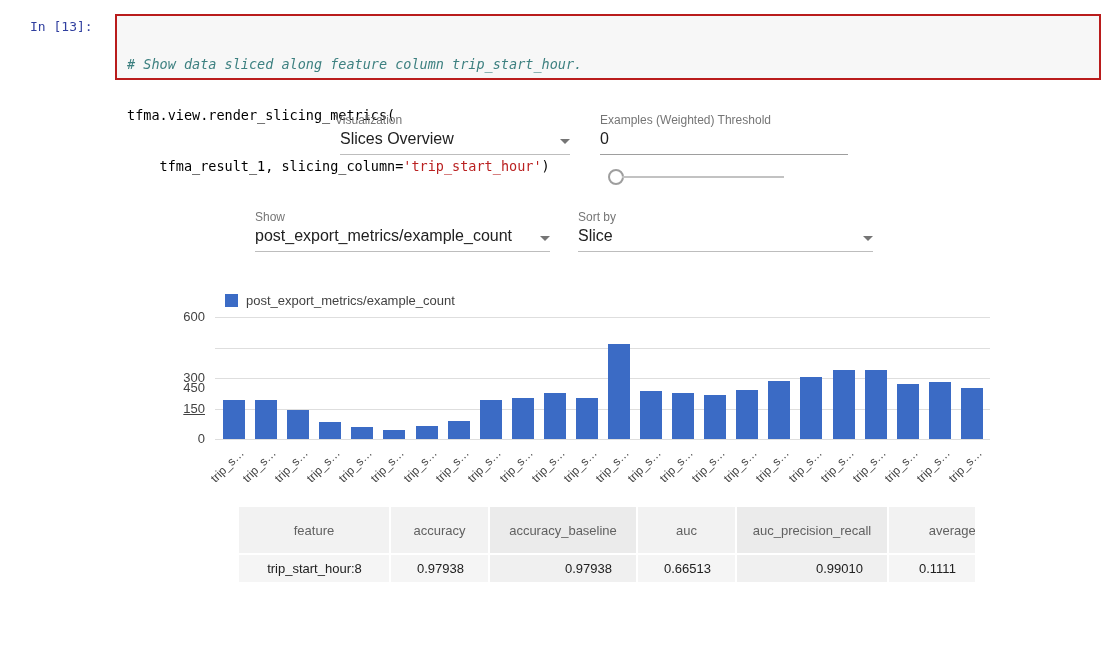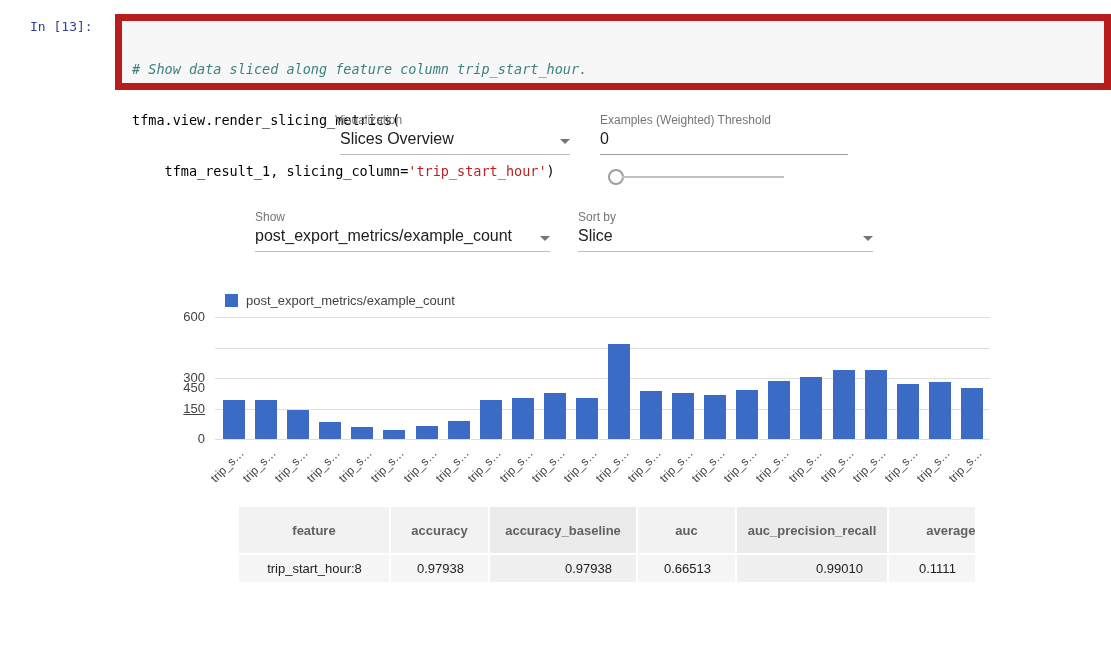--- a/index.html
+++ b/index.html
@@ -9,21 +9,21 @@
   }
   .abs { position:absolute; }
 
   
   .prompt {
     left:30px; top:19px; color:#303F9F;
     font:13px "DejaVu Sans Mono", monospace;
   }
   .codebox {
     left:115px; top:14px; width:962px; height:50px;
-    background:#f7f7f7; border:7px solid #b91c1c;
+    background:#f7f7f7; border:2px solid #b91c1c;
     padding:6px 10px; white-space:pre;
     font:13.5px/17px "DejaVu Sans Mono", monospace; color:#000;
   }
   .comment { color:#3D8080; font-style:italic; }
   .string  { color:#BA2121; }
 
   
   .mlabel { font-size:12px; color:#757575; }
   .dd {
     display:flex; align-items:flex-end; justify-content:space-between;
@@ -56,21 +56,21 @@
   }
 
   
   #metrics-table { left:237px; top:505px; width:738px; height:163px; overflow:hidden; }
   #metrics-table table {
     border-collapse:separate; border-spacing:2px; table-layout:fixed;
     width:811px; background:#ffffff; font-size:13px;
   }
   #metrics-table th {
     height:44px; background:#f2f2f2; color:#616161;
-    font-weight:bold; text-align:center; overflow:hidden; white-space:nowrap;
+    font-weight:normal; text-align:center; overflow:hidden; white-space:nowrap;
   }
   #metrics-table td {
     height:25px; background:#f5f5f5; color:#212121;
     text-align:right; padding-right:24px; overflow:hidden; white-space:nowrap;
   }
   #metrics-table th:nth-child(3), #metrics-table th:nth-child(5) { background:#ebebeb; }
   #metrics-table td:nth-child(3), #metrics-table td:nth-child(5) { background:#f0f0f0; }
   #metrics-table td:first-child { text-align:center; padding-right:0; }
   #metrics-table td:last-child  { text-align:left; padding-left:30px; padding-right:0; }
 </style>

